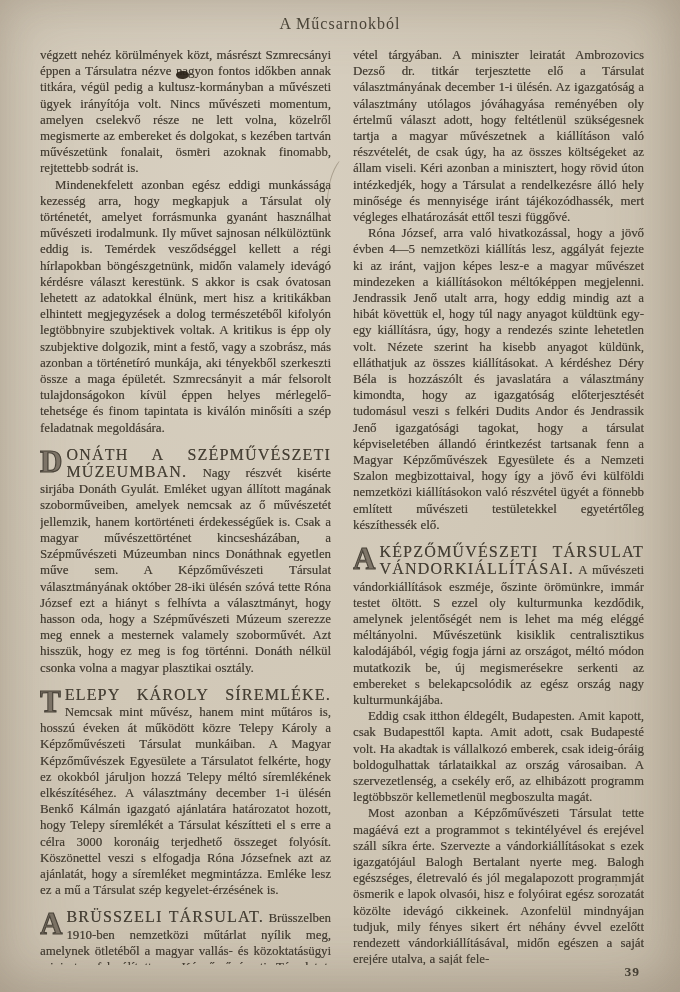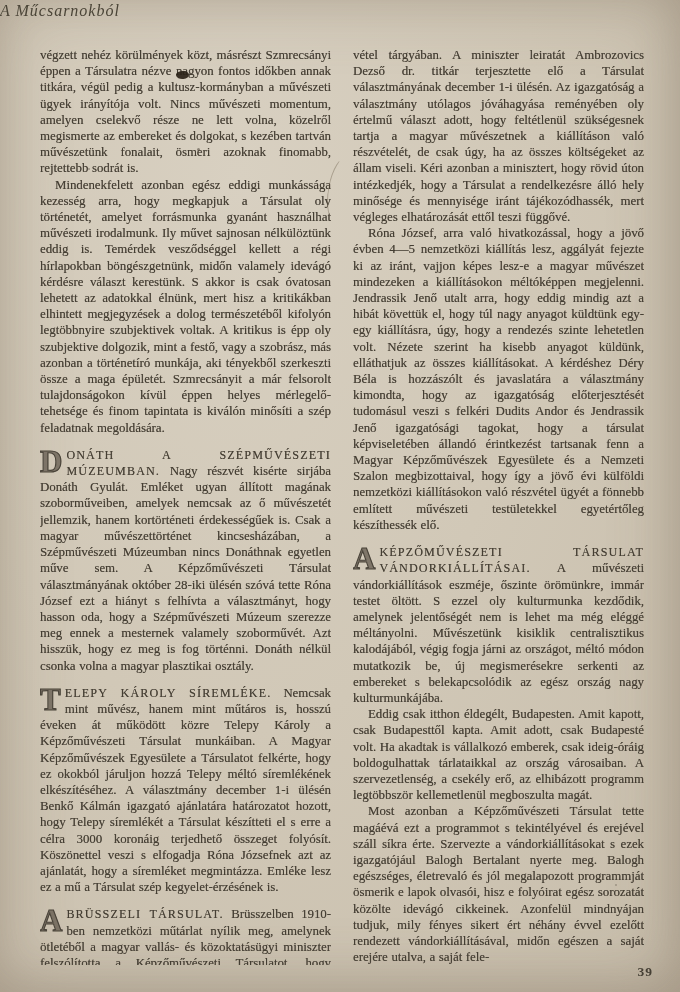--- a/index.html
+++ b/index.html
@@ -4,22 +4,22 @@
 <style>
   html,body{margin:0;padding:0;background:#888;}
   .page{
     width:680px;height:992px;position:relative;overflow:hidden;margin:0 auto;
     background:radial-gradient(ellipse at 35% 18%, #d8d0c1 0%, #d1c8b7 48%, #c7bdab 100%);
     box-shadow:inset 0 0 70px rgba(115,100,80,.30), inset -6px -10px 40px rgba(110,95,75,.18);
     color:#443e33;
     font-family:"Liberation Serif","DejaVu Serif",serif;
   }
   .page-header{
-    font-style:italic;font-size:16px;letter-spacing:1px;
-    padding-top:2px;color:#4a4437;
+    text-align:center;font-size:16px;letter-spacing:1px;
+    padding-top:15px;color:#4a4437;
   }
   .columns{
     position:absolute;top:47px;left:40px;width:604px;height:918px;
     display:flex;gap:22px;
   }
   .col{
     width:291px;height:100%;overflow:hidden;
     font-size:12.8px;line-height:16.2px;text-align:justify;
     text-shadow:0.2px 0.2px 0.3px rgba(58,50,40,.55);
     word-spacing:0.4px;
@@ -28,23 +28,23 @@
   .para-indent{text-indent:15px;}
   .sect{margin-top:11px;}
   .dropcap{
     float:left;font-weight:bold;font-size:31px;line-height:27px;
     padding:1px 4px 0 0;
     color:rgba(74,68,58,.25);
   }
   @supports (-webkit-text-stroke: 1px #000){
     .dropcap{color:transparent;-webkit-text-stroke:1.15px #4a443a;}
   }
-  .sec-heading{letter-spacing:1.2px;font-size:12px;}
+  .sec-heading{letter-spacing:1.2px;font-size:16px;}
   .page-number{
-    position:absolute;right:27px;bottom:12px;
+    position:absolute;right:40px;bottom:12px;
     font-size:13.5px;font-weight:bold;letter-spacing:1px;color:#453f34;
   }
   
   .ink-blot{
     position:absolute;left:176px;top:71px;width:13px;height:8px;
     background:#2b2318;border-radius:45% 55% 50% 60%;
     transform:rotate(-6deg);opacity:.92;
   }
   .scratch{
     position:absolute;left:328px;top:156px;width:26px;height:66px;

